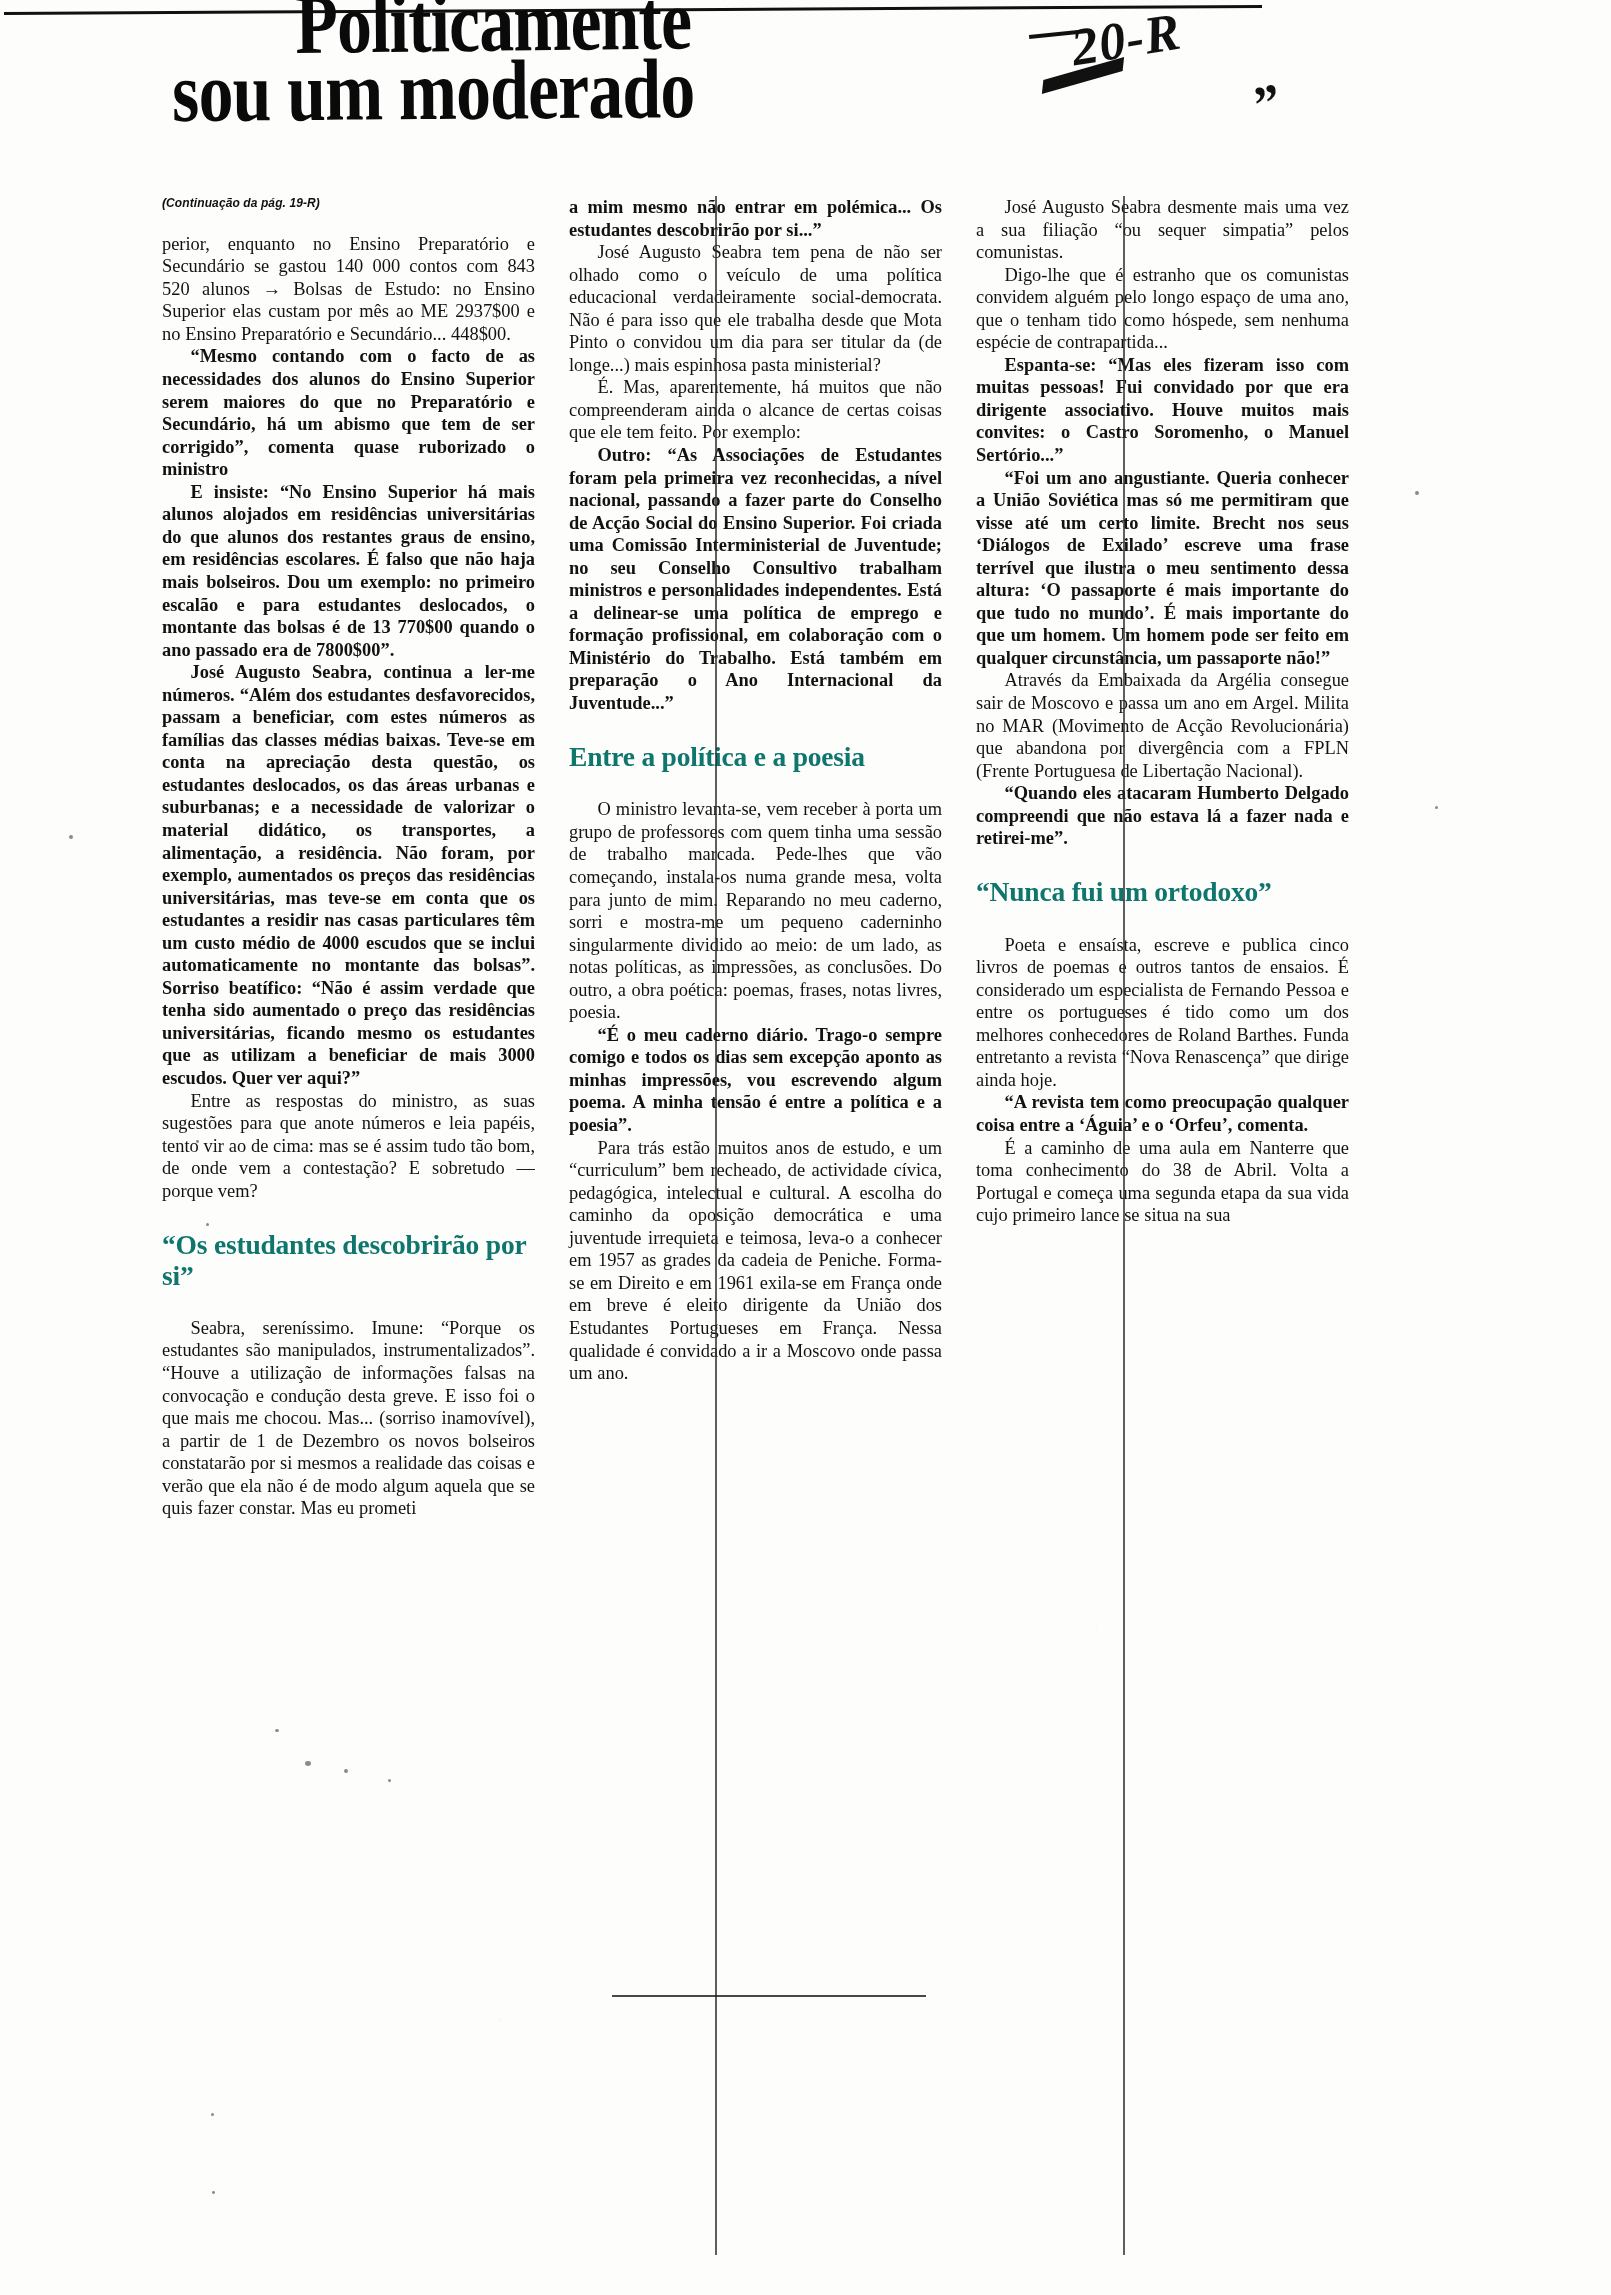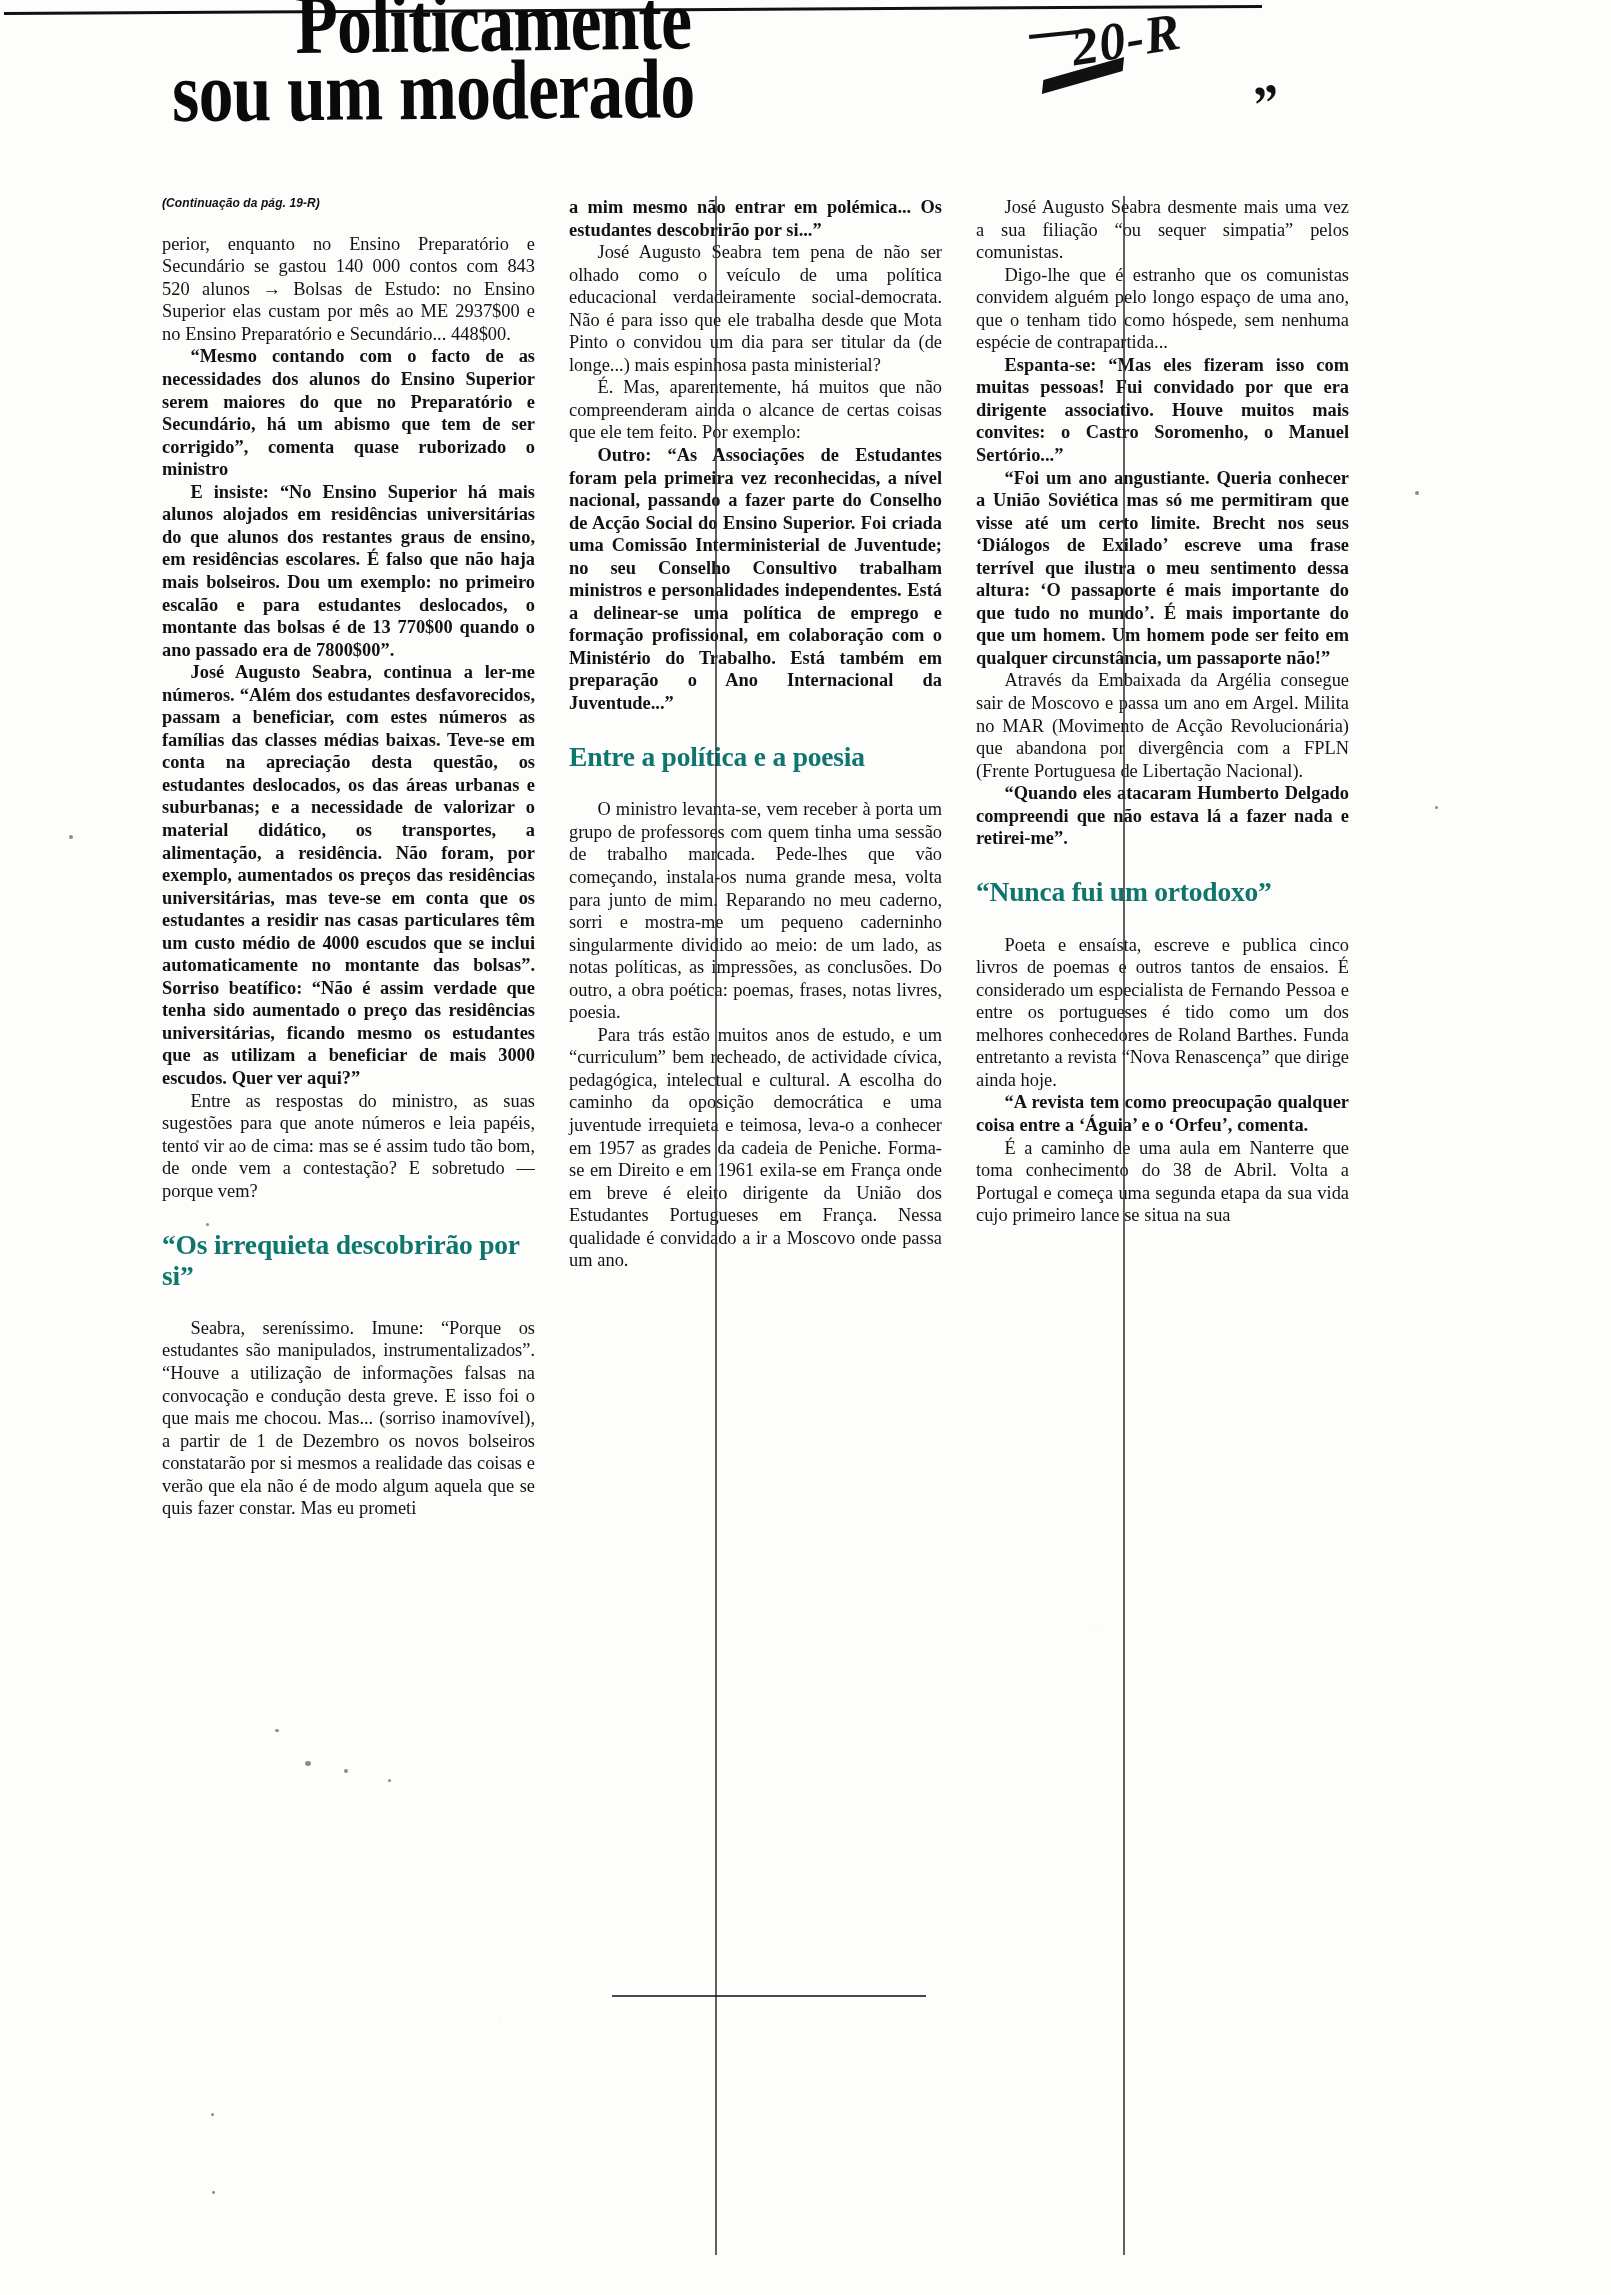--- a/index.html
+++ b/index.html
@@ -220,33 +220,34 @@
   <div class="columns">
 
     <div class="col" id="col-1">
       <div class="kicker">(Continuação da pág. 19-R)</div>
       <div class="col-body">
           <p class="body noindent">perior, enquanto no Ensino Preparatório e Secundário se gastou 140 000 contos com 843 520 alunos → Bolsas de Estudo: no Ensino Superior elas custam por mês ao ME 2937$00 e no Ensino Preparatório e Secundário... 448$00.</p>
           <p class="body bold">“Mesmo contando com o facto de as necessidades dos alunos do Ensino Superior serem maiores do que no Preparatório e Secundário, há um abismo que tem de ser corrigido”, comenta quase ruborizado o ministro</p>
           <p class="body bold">E insiste: “No Ensino Superior há mais alunos alojados em residências universitárias do que alunos dos restantes graus de ensino, em residências escolares. É falso que não haja mais bolseiros. Dou um exemplo: no primeiro escalão e para estudantes deslocados, o montante das bolsas é de 13 770$00 quando o ano passado era de 7800$00”.</p>
           <p class="body bold">José Augusto Seabra, continua a ler-me números. “Além dos estudantes desfavorecidos, passam a beneficiar, com estes números as famílias das classes médias baixas. Teve-se em conta na apreciação desta questão, os estudantes deslocados, os das áreas urbanas e suburbanas; e a necessidade de valorizar o material didático, os transportes, a alimentação, a residência. Não foram, por exemplo, aumentados os preços das residências universitárias, mas teve-se em conta que os estudantes a residir nas casas particulares têm um custo médio de 4000 escudos que se inclui automaticamente no montante das bolsas”. Sorriso beatífico: “Não é assim verdade que tenha sido aumentado o preço das residências universitárias, ficando mesmo os estudantes que as utilizam a beneficiar de mais 3000 escudos. Quer ver aqui?”</p>
           <p class="body">Entre as respostas do ministro, as suas sugestões para que anote números e leia papéis, tento vir ao de cima: mas se é assim tudo tão bom, de onde vem a contestação? E sobretudo — porque vem?</p>
-          <h2 class="subhead">“Os irrequieta descobrirão por si”</h2>
+          <h2 class="subhead">“Os estudantes descobrirão por si”</h2>
           <p class="body">Seabra, sereníssimo. Imune: “Porque os estudantes são manipulados, instrumentalizados”. “Houve a utilização de informações falsas na convocação e condução desta greve. E isso foi o que mais me chocou. Mas... (sorriso inamovível), a partir de 1 de Dezembro os novos bolseiros constatarão por si mesmos a realidade das coisas e verão que ela não é de modo algum aquela que se quis fazer constar. Mas eu prometi</p>
         </div>
     </div>
 
     <div class="col" id="col-2">
       <div class="col-body">
           <p class="body bold noindent">a mim mesmo não entrar em polémica... Os estudantes descobrirão por si...”</p>
           <p class="body">José Augusto Seabra tem pena de não ser olhado como o veículo de uma política educacional verdadeiramente social-democrata. Não é para isso que ele trabalha desde que Mota Pinto o convidou um dia para ser titular da (de longe...) mais espinhosa pasta ministerial?</p>
           <p class="body">É. Mas, aparentemente, há muitos que não compreenderam ainda o alcance de certas coisas que ele tem feito. Por exemplo:</p>
           <p class="body bold">Outro: “As Associações de Estudantes foram pela primeira vez reconhecidas, a nível nacional, passando a fazer parte do Conselho de Acção Social do Ensino Superior. Foi criada uma Comissão Interministerial de Juventude; no seu Conselho Consultivo trabalham ministros e personalidades independentes. Está a delinear-se uma política de emprego e formação profissional, em colaboração com o Ministério do Trabalho. Está também em preparação o Ano Internacional da Juventude...”</p>
           <h2 class="subhead">Entre a política e a poesia</h2>
           <p class="body">O ministro levanta-se, vem receber à porta um grupo de professores com quem tinha uma sessão de trabalho marcada. Pede-lhes que vão começando, instala-os numa grande mesa, volta para junto de mim. Reparando no meu caderno, sorri e mostra-me um pequeno caderninho singularmente dividido ao meio: de um lado, as notas políticas, as impressões, as conclusões. Do outro, a obra poética: poemas, frases, notas livres, poesia.</p>
+          <p class="body bold">“É o meu caderno diário. Trago-o sempre comigo e todos os dias sem excepção aponto as minhas impressões, vou escrevendo algum poema. A minha tensão é entre a política e a poesia”.</p>
           <p class="body">Para trás estão muitos anos de estudo, e um “curriculum” bem recheado, de actividade cívica, pedagógica, intelectual e cultural. A escolha do caminho da oposição democrática e uma juventude irrequieta e teimosa, leva-o a conhecer em 1957 as grades da cadeia de Peniche. Forma-se em Direito e em 1961 exila-se em França onde em breve é eleito dirigente da União dos Estudantes Portugueses em França. Nessa qualidade é convidado a ir a Moscovo onde passa um ano.</p>
         </div>
     </div>
 
     <div class="col" id="col-3">
       <div class="col-body">
           <p class="body">José Augusto Seabra desmente mais uma vez a sua filiação “ou sequer simpatia” pelos comunistas.</p>
           <p class="body">Digo-lhe que é estranho que os comunistas convidem alguém pelo longo espaço de uma ano, que o tenham tido como hóspede, sem nenhuma espécie de contrapartida...</p>
           <p class="body bold">Espanta-se: “Mas eles fizeram isso com muitas pessoas! Fui convidado por que era dirigente associativo. Houve muitos mais convites: o Castro Soromenho, o Manuel Sertório...”</p>
           <p class="body bold">“Foi um ano angustiante. Queria conhecer a União Soviética mas só me permitiram que visse até um certo limite. Brecht nos seus ‘Diálogos de Exilado’ escreve uma frase terrível que ilustra o meu sentimento dessa altura: ‘O passaporte é mais importante do que tudo no mundo’. É mais importante do que um homem. Um homem pode ser feito em qualquer circunstância, um passaporte não!”</p>

